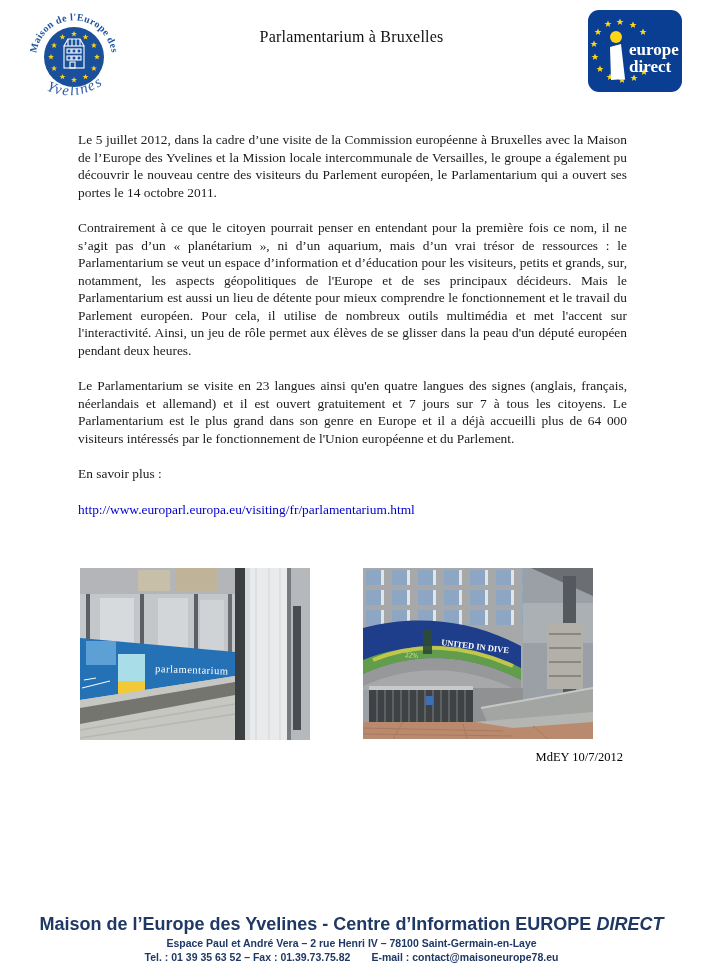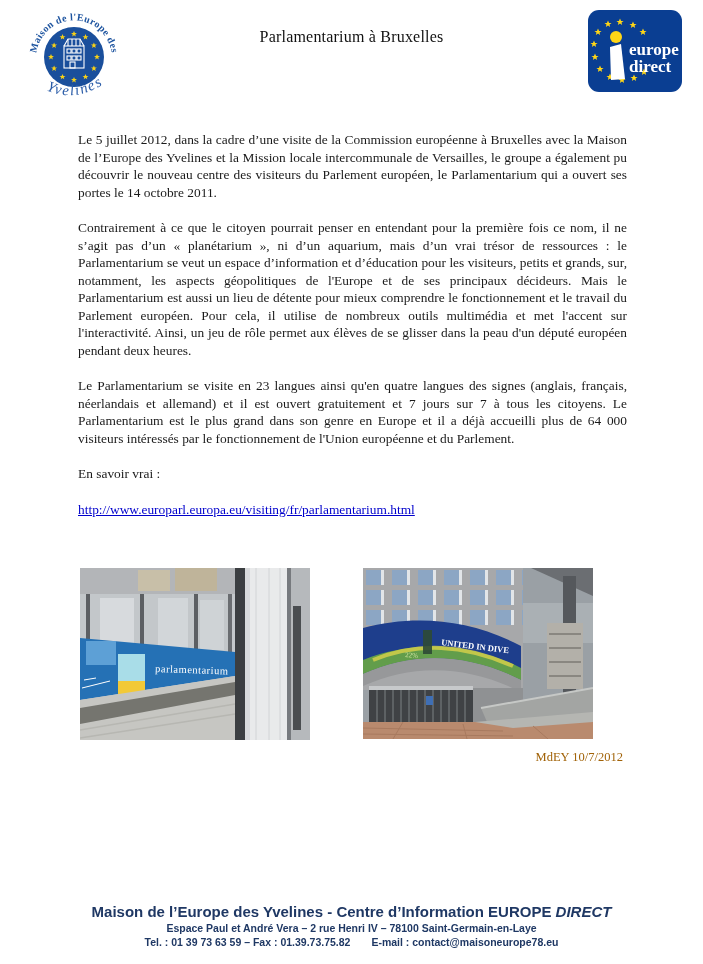--- a/index.html
+++ b/index.html
@@ -10,34 +10,34 @@
   .page-title{position:absolute;top:17px;left:0;width:100%;text-align:center;
               font-size:16px;letter-spacing:.2px;color:#111;margin-top:11px;}
   .mdey-logo{position:absolute;left:24px;top:5px;width:100px;height:100px;}
   .ed-logo{position:absolute;left:588px;top:10px;width:94px;height:82px;border-radius:15px;}
 
   
   .content{position:absolute;left:78px;top:120px;width:549px;
            font-size:13.4px;line-height:17.5px;text-align:justify;}
   .content p{margin:11px 0 18px 0;}
   .more-label{margin-top:1px;}
-  .doc-link{color:#0000cc;text-decoration:underline;cursor:pointer;}
+  .doc-link{color:#0000cc;cursor:pointer;}
 
   
   .photo{position:absolute;display:block;}
   .photo-left{left:80px;top:568px;}
   .photo-right{left:363px;top:568px;}
 
   
-  .byline{position:absolute;top:750px;right:80px;font-size:12.5px;color:#a16207;}
+  .byline{position:absolute;top:750px;right:80px;font-size:12.5px;color:#000000;}
 
   
   .footer{position:absolute;left:0;top:903px;width:100%;text-align:center;
           font-family:"Liberation Sans", sans-serif;color:#1f3864;font-weight:bold;}
-  .footer-line1{font-size:15px;margin-bottom:2px;}
+  .footer-line1{font-size:18px;margin-bottom:2px;margin-top:11px;}
   .footer-line1 .it{font-style:italic;}
   .footer-small{font-size:10.5px;line-height:13.5px;}
   .gap-left{margin-left:18px;}
 
   svg text{font-family:"Liberation Serif", serif;}
 </style>
 </head>
 <body>
 
 <div class="page">
@@ -113,21 +113,21 @@
       </g>
       <text x="41" y="45" font-size="17" font-weight="bold" fill="#ffffff" font-family="Liberation Sans, sans-serif">europe</text>
       <text x="41" y="62" font-size="17" font-weight="bold" fill="#ffffff" font-family="Liberation Sans, sans-serif">direct</text>
     </svg>
   </div>
 
   <div class="content">
     <p>Le 5 juillet 2012, dans la cadre d’une visite de la Commission européenne à Bruxelles avec la Maison de l’Europe des Yvelines et la Mission locale intercommunale de Versailles, le groupe a également pu découvrir le nouveau centre des visiteurs du Parlement européen, le Parlamentarium qui a ouvert ses portes le 14 octobre 2011.</p>
     <p>Contrairement à ce que le citoyen pourrait penser en entendant pour la première fois ce nom, il ne s’agit pas d’un « planétarium », ni d’un aquarium, mais d’un vrai trésor de ressources : le Parlamentarium se veut un espace d’information et d’éducation pour les visiteurs, petits et grands, sur, notamment, les aspects géopolitiques de l'Europe et de ses principaux décideurs. Mais le Parlamentarium est aussi un lieu de détente pour mieux comprendre le fonctionnement et le travail du Parlement européen. Pour cela, il utilise de nombreux outils multimédia et met l'accent sur l'interactivité. Ainsi, un jeu de rôle permet aux élèves de se glisser dans la peau d'un député européen pendant deux heures.</p>
     <p>Le Parlamentarium se visite en 23 langues ainsi qu'en quatre langues des signes (anglais, français, néerlandais et allemand) et il est ouvert gratuitement et 7 jours sur 7 à tous les citoyens. Le Parlamentarium est le plus grand dans son genre en Europe et il a déjà accueilli plus de 64 000 visiteurs intéressés par le fonctionnement de l'Union européenne et du Parlement.</p>
-    <p class="more-label">En savoir vrai :</p>
+    <p class="more-label">En savoir plus :</p>
     <p><a class="doc-link">http://www.europarl.europa.eu/visiting/fr/parlamentarium.html</a></p>
   </div>
 
   <svg class="photo photo-left" width="230" height="172" viewBox="0 0 230 172">
     <rect x="0" y="0" width="230" height="172" fill="#c9cbcd"></rect>
 
     <rect x="0" y="0" width="155" height="26" fill="#b3b5b8"></rect>
     <rect x="58" y="2" width="32" height="21" fill="#c8bfa8"></rect>
     <rect x="95" y="0" width="42" height="23" fill="#bfb49a"></rect>
 
@@ -203,18 +203,18 @@
   </svg>
 
   <div class="byline">MdEY 10/7/2012</div>
 
   <div class="footer">
     <div class="footer-line1">
       <span>Maison de l’Europe des Yvelines - Centre d’Information EUROPE </span><span class="it">DIRECT</span>
     </div>
     <div class="footer-small">Espace Paul et André Vera – 2 rue Henri IV – 78100 Saint-Germain-en-Laye</div>
     <div class="footer-small">
-      <span>Tel. : 01 39 73 63 59 – Fax : 01.39.73.75.82</span>
+      <span>Tel. : 01 39 35 63 52 – Fax : 01.39.73.75.82</span>
       <span class="gap-left">E-mail : contact@maisoneurope78.eu</span>
     </div>
   </div>
 
 </div>
 
 </body></html>

